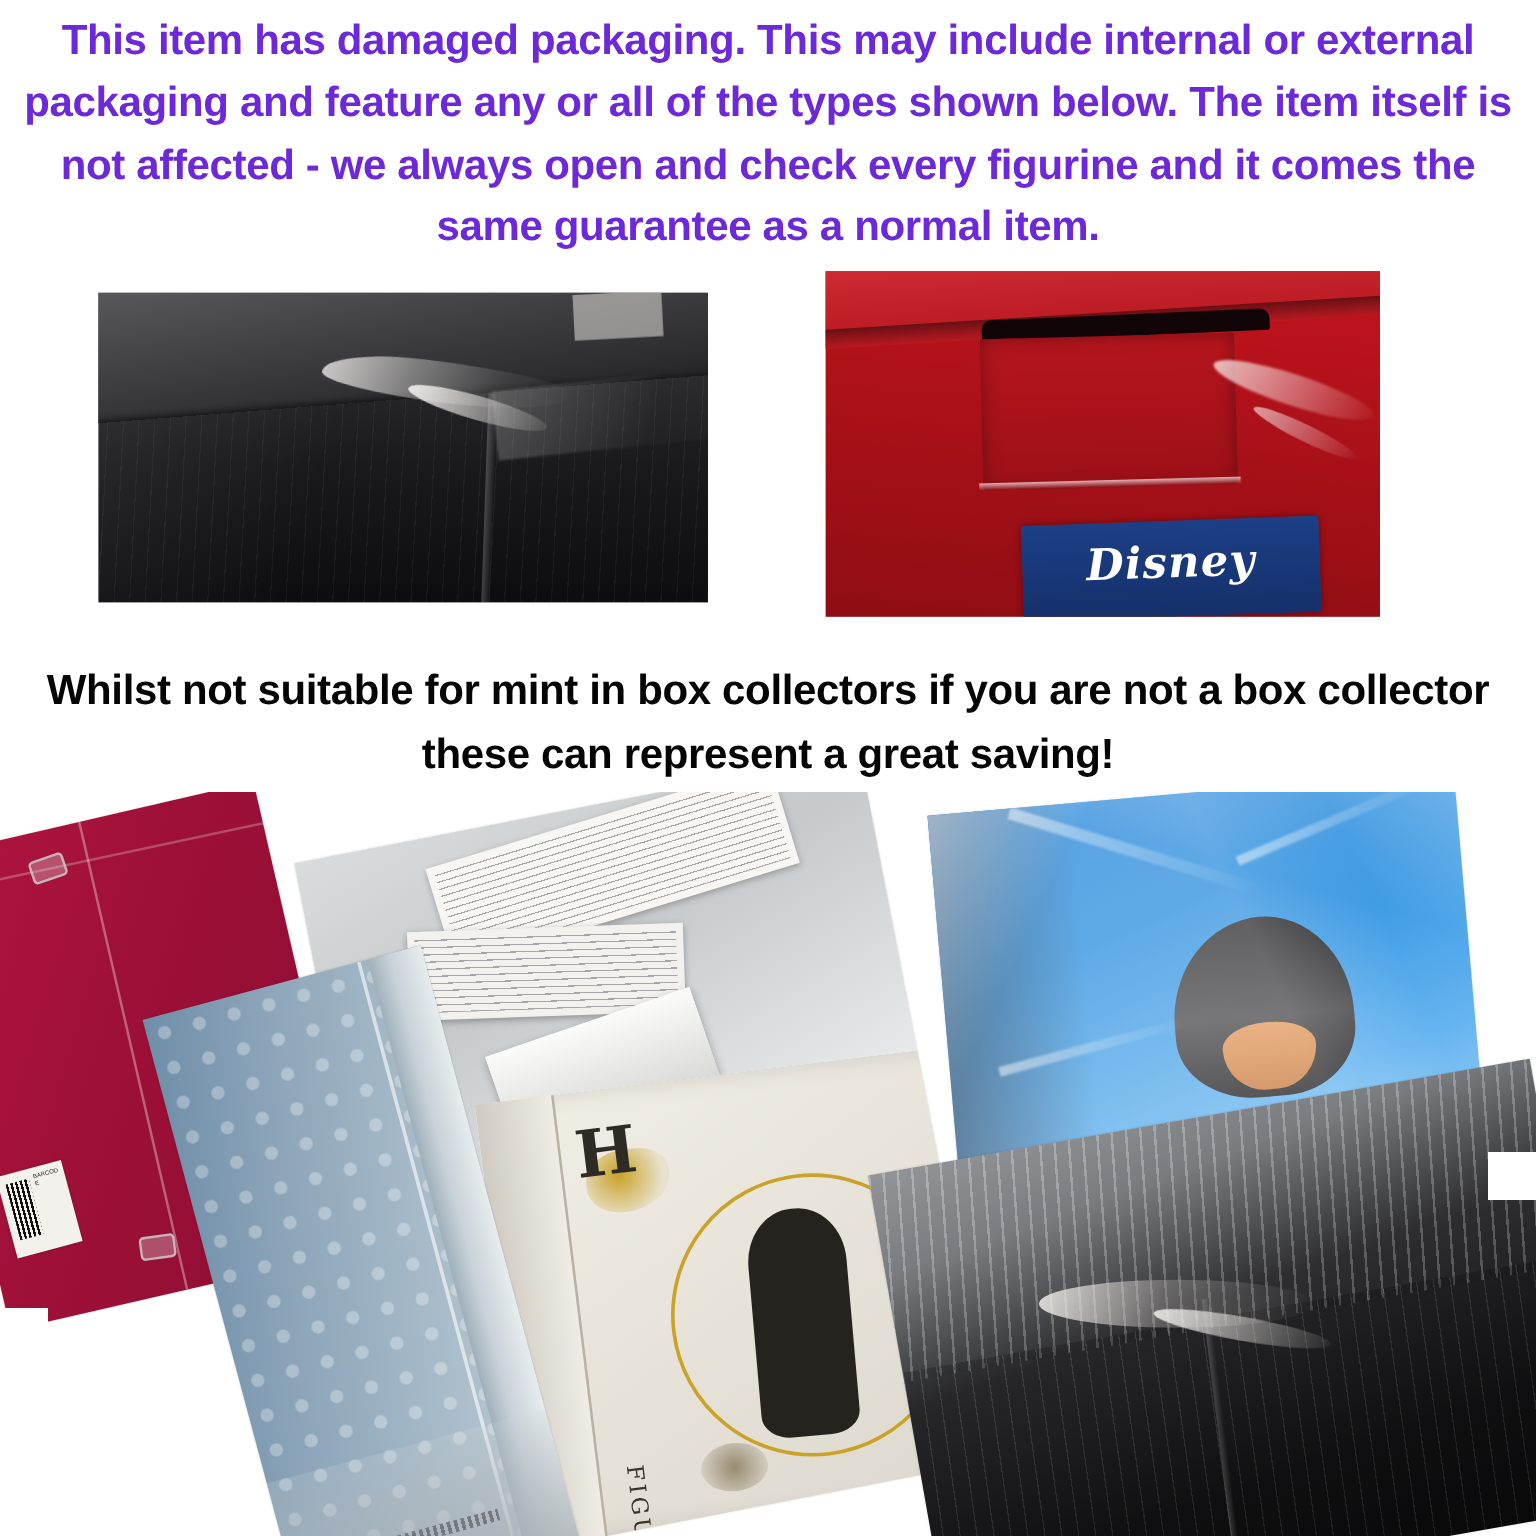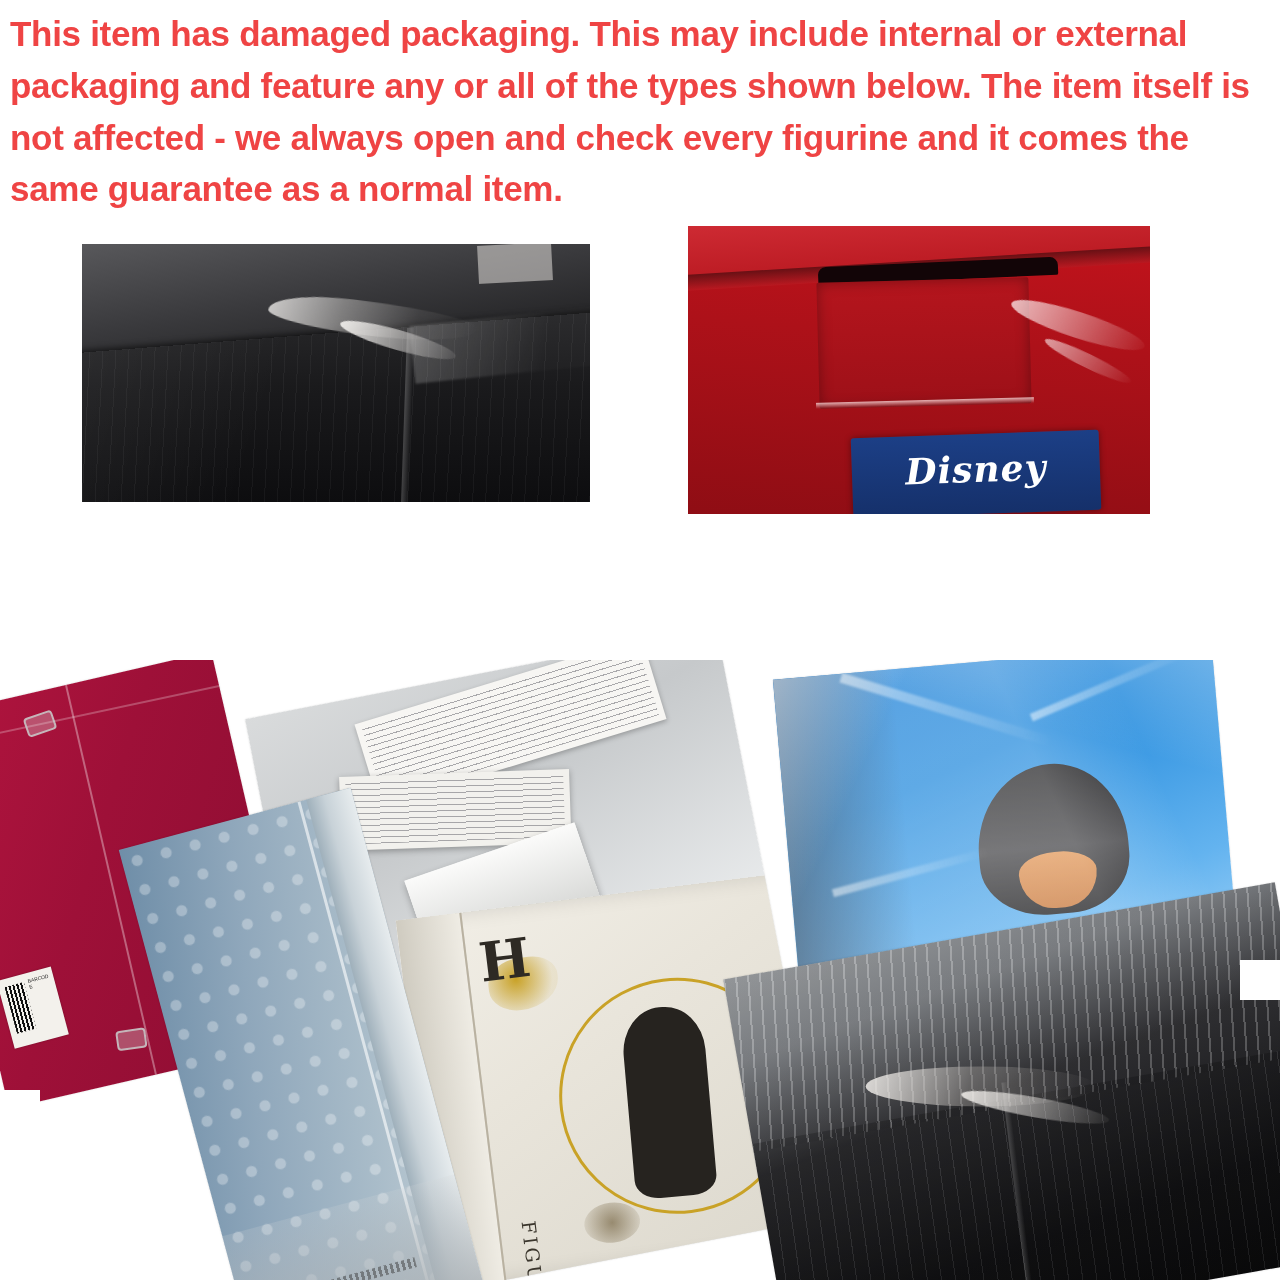--- a/index.html
+++ b/index.html
@@ -21,25 +21,25 @@
     background: #ffffff;
     overflow: hidden;
   }
 
   
   .headline {
     position: absolute;
     left: 0;
     top: 8px;
     width: 1280px;
-    text-align: left;
+    text-align: center;
     font-size: 35px;
     line-height: 1.48;
     font-weight: bold;
-    color: #ef4444;
+    color: #6d28d9;
     letter-spacing: -0.3px;
     padding: 0 10px;
     box-sizing: border-box;
   }
 
   .subline {
     position: absolute;
     left: 0;
     top: 550px;
     width: 1280px;
@@ -509,20 +509,21 @@
     <div class="darkgap"></div>
     <div class="flap"></div>
     <div class="flap-edge"></div>
     <div class="rtear"></div>
     <div class="rtear2"></div>
     <div class="disney-plate">
       <div class="disney-text">Disney</div>
     </div>
   </div>
 
+  <div class="subline">Whilst not suitable for mint in box collectors if you are not a box collector these can represent a great saving!</div>
 
   <div class="collage">
 
     <div class="tile t-maroon">
       <div class="seam"></div>
       <div class="seam-h"></div>
       <div class="clipA"></div>
       <div class="clipB"></div>
       <div class="sticker">
         <div class="bars"></div>

